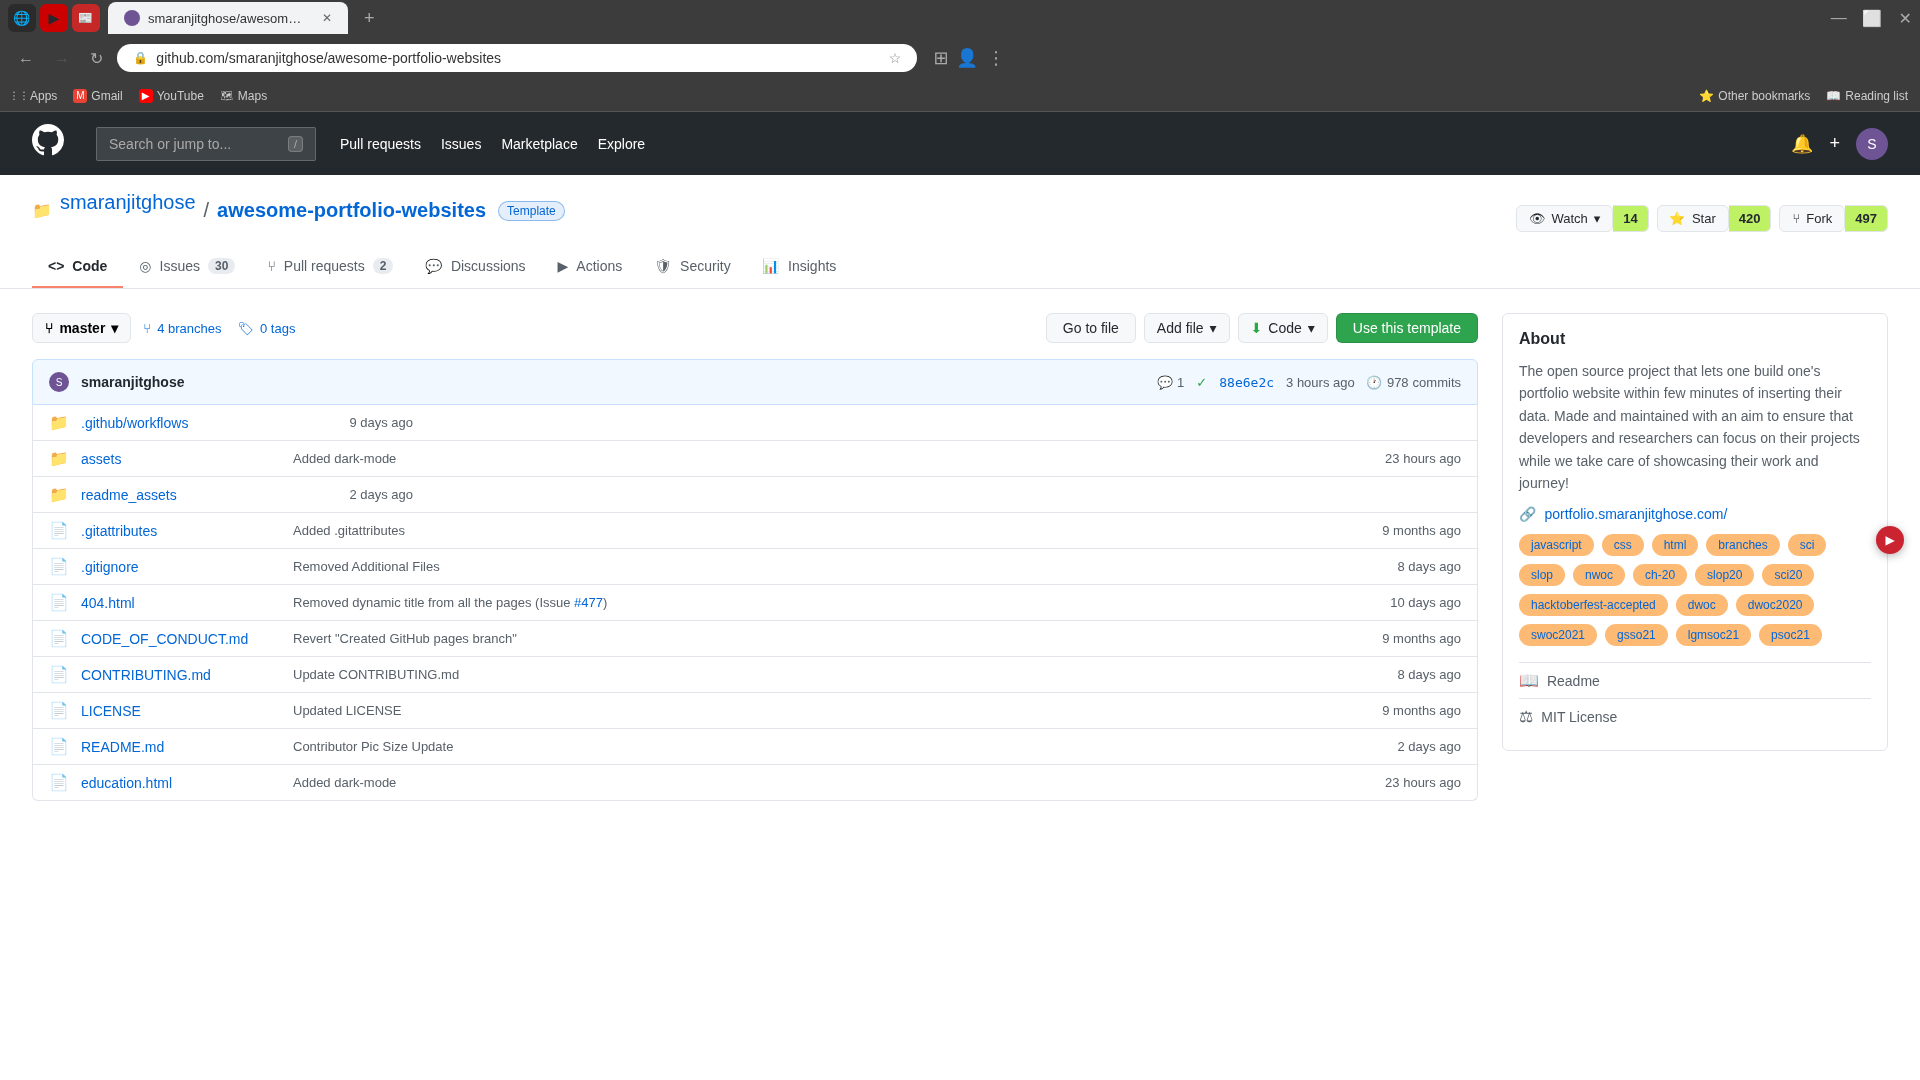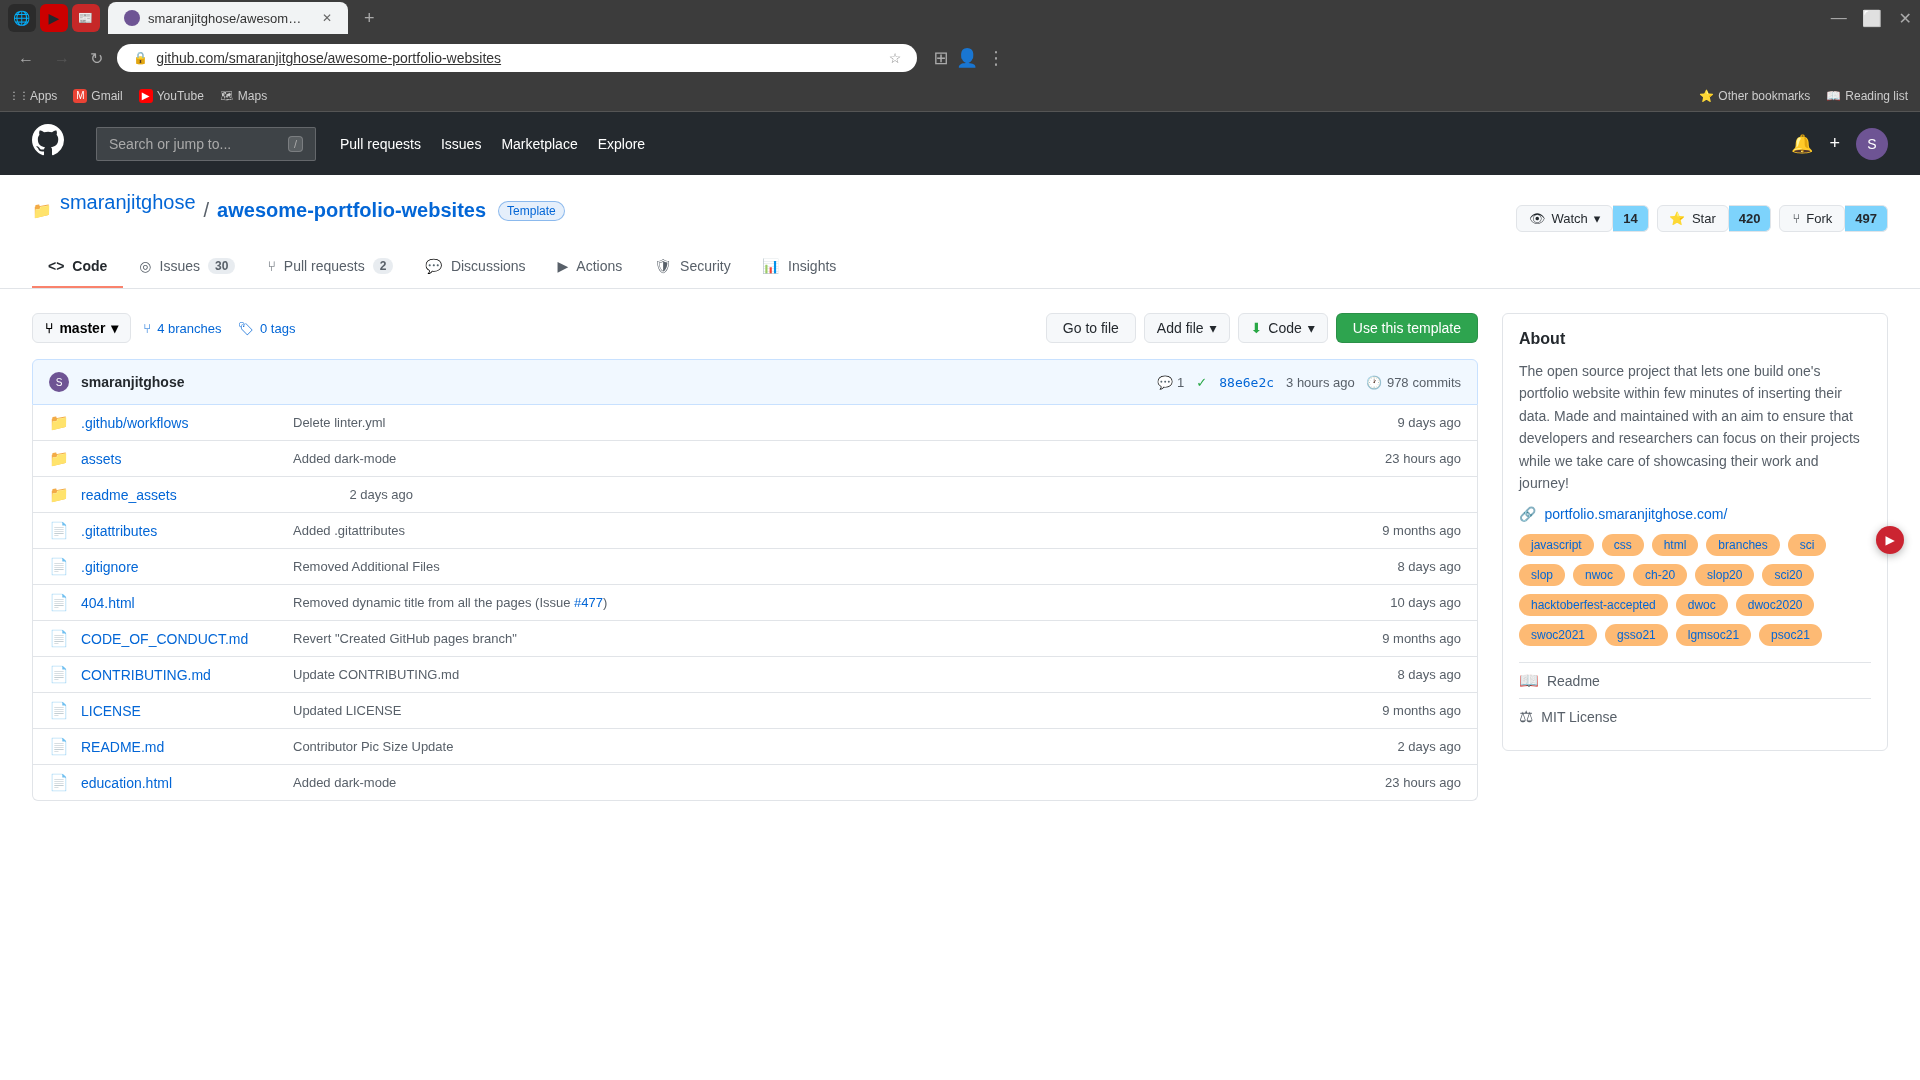--- a/index.html
+++ b/index.html
@@ -33,21 +33,21 @@
 
     
     .repo-header { background: #fff; border-bottom: 1px solid #e1e4e8; padding: 16px 32px 0; }
     .repo-breadcrumb { display: flex; align-items: center; gap: 8px; font-size: 20px; margin-bottom: 16px; }
     .repo-breadcrumb a { color: #0366d6; text-decoration: none; }
     .repo-breadcrumb .separator { color: #586069; font-weight: 300; }
     .repo-breadcrumb .repo-name { color: #0366d6; font-weight: 600; text-decoration: none; }
     .template-badge { background: rgba(3, 102, 214, 0.1); border: 1px solid rgba(3, 102, 214, 0.4); color: #0366d6; font-size: 12px; padding: 2px 8px; border-radius: 20px; margin-left: 4px; font-weight: 400; }
     .repo-actions { display: flex; align-items: center; gap: 8px; margin-left: auto; }
     .repo-action-btn { display: flex; align-items: center; gap: 6px; border: 1px solid #e1e4e8; border-radius: 6px; padding: 5px 12px; font-size: 13px; cursor: pointer; background: #f6f8fa; color: #24292e; font-weight: 500; }
-    .repo-action-count { background: #7dd3fc; border: 1px solid #e1e4e8; border-left: none; border-radius: 0 6px 6px 0; padding: 5px 10px; font-size: 13px; font-weight: 600; cursor: pointer; text-align: center; }
+    .repo-action-count { background: #bef264; border: 1px solid #e1e4e8; border-left: none; border-radius: 0 6px 6px 0; padding: 5px 10px; font-size: 13px; font-weight: 600; cursor: pointer; text-align: center; }
     .repo-action-group { display: flex; }
 
     
     .repo-tabs { display: flex; gap: 0; overflow: hidden; }
     .repo-tab { display: flex; align-items: center; gap: 8px; padding: 12px 16px; font-size: 14px; color: #586069; cursor: pointer; border-bottom: 2px solid transparent; text-decoration: none; }
     .repo-tab.active { color: #24292e; border-bottom: 2px solid #f9826c; font-weight: 600; }
     .tab-count { background: rgba(209,217,226,0.5); border-radius: 20px; padding: 1px 7px; font-size: 12px; font-weight: 600; }
 
     
     .repo-content { padding: 24px 32px; display: flex; gap: 24px; }
@@ -125,21 +125,21 @@
       <span style="color:#aaa;font-size:16px;cursor:pointer;">✕</span>
     </div>
   </div>
 
   <div class="browser-toolbar">
     <span class="browser-nav-btn">←</span>
     <span class="browser-nav-btn" style="color:#555;">→</span>
     <span class="browser-nav-btn">↻</span>
     <div class="browser-address-bar" style="flex:1;max-width:800px;">
       <span class="lock-icon">🔒</span>
-      <span style="flex:1;font-size:14px;color:#333;text-decoration:underline;">github.com/smaranjitghose/awesome-portfolio-websites</span>
+      <span style="flex:1;font-size:14px;color:#333;">github.com/smaranjitghose/awesome-portfolio-websites</span>
       <span style="color:#888;font-size:14px;">☆</span>
     </div>
     <div style="display:flex;align-items:center;gap:8px;margin-left:8px;">
       <span style="color:#aaa;font-size:18px;">⊞</span>
       <span style="color:#aaa;font-size:18px;">👤</span>
       <span style="color:#aaa;font-size:18px;">⋮</span>
     </div>
   </div>
 
   <div class="browser-bookmarks">
@@ -313,21 +313,20 @@
               <span>978</span>
               <span>commits</span>
             </span>
           </div>
         </div>
 
         <div class="file-table">
           <div class="file-row">
             <span class="file-icon dir">📁</span>
             <a class="file-name">.github/workflows</a>
-            <span class="file-commit">Delete linter.yml</span>
             <span class="file-time">9 days ago</span>
           </div>
           <div class="file-row">
             <span class="file-icon dir">📁</span>
             <a class="file-name">assets</a>
             <span class="file-commit">Added dark-mode</span>
             <span class="file-time">23 hours ago</span>
           </div>
           <div class="file-row">
             <span class="file-icon dir">📁</span>

